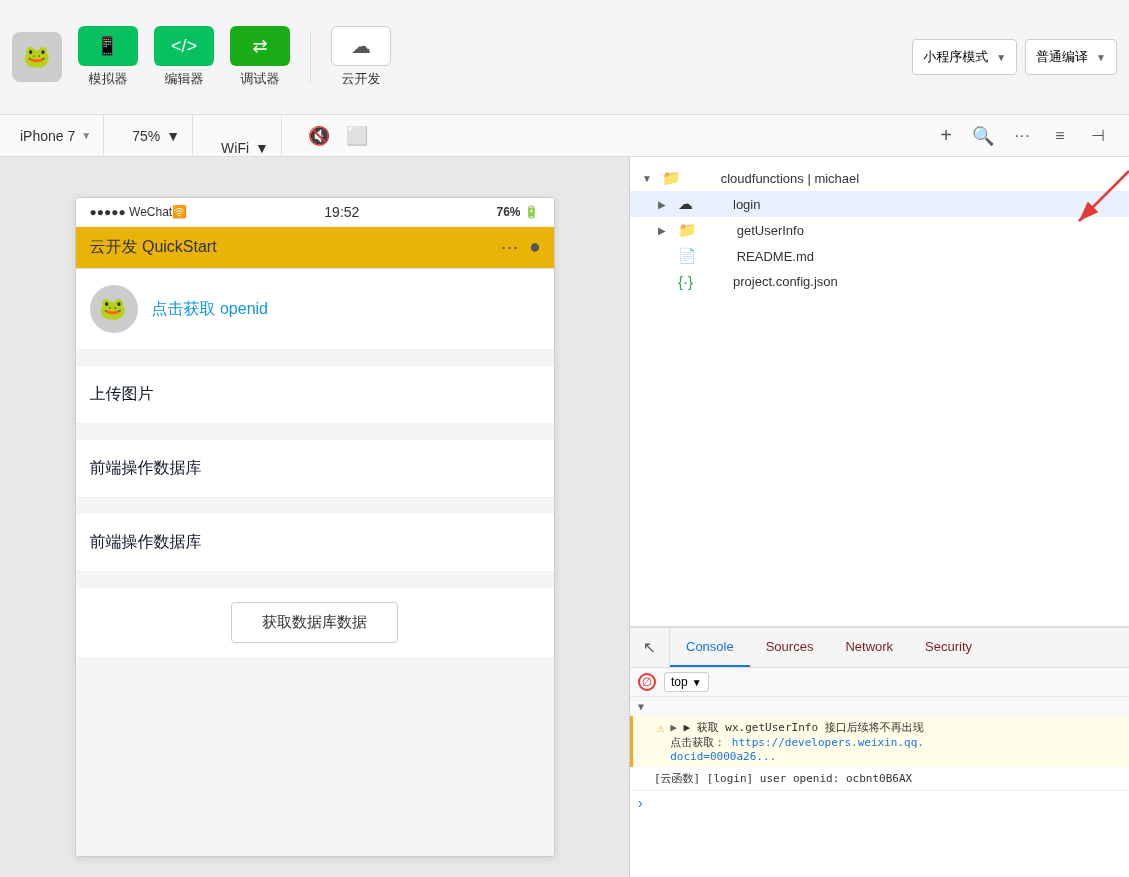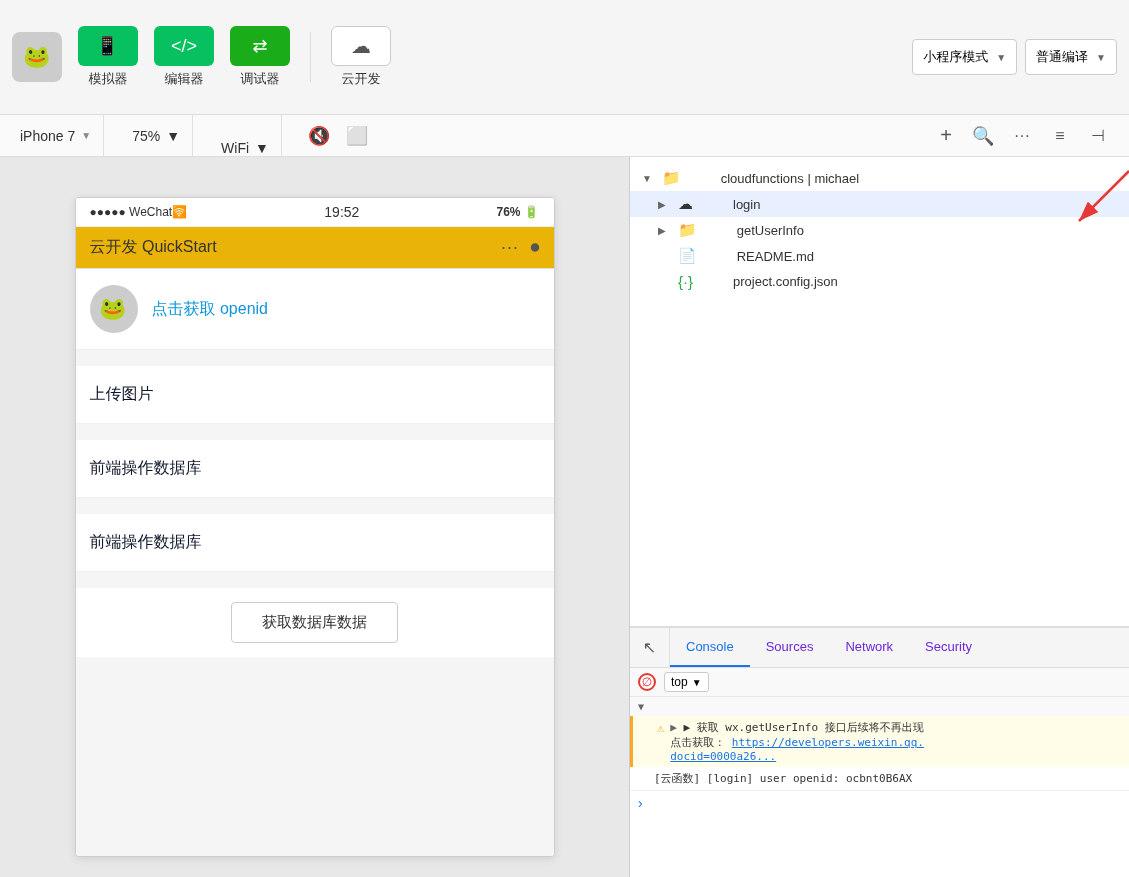--- a/index.html
+++ b/index.html
@@ -315,21 +315,21 @@
       color: #555;
       border-right: 1px solid #e0e0e0;
     }
 
     .devtools-tab {
       padding: 0 16px;
       display: flex;
       align-items: center;
       cursor: pointer;
       font-size: 13px;
-      color: #6d28d9;
+      color: #7f1d1d;
       border-bottom: 2px solid transparent;
     }
     .devtools-tab.active {
       color: #1a73e8;
       border-bottom: 2px solid #1a73e8;
     }
 
     #devtools-console {
       flex: 1;
       overflow-y: auto;
@@ -395,21 +395,21 @@
       padding: 4px 8px 4px 24px;
       background: #fffde7;
       border-left: 3px solid #f9a825;
       font-family: monospace;
       font-size: 11px;
       color: #333;
       gap: 6px;
     }
     .warning-icon { color: #f9a825; font-size: 12px; flex-shrink: 0; margin-top: 1px; }
     .warning-expand { color: #666; cursor: pointer; }
-    .warning-link { color: #1a73e8; text-decoration: underline; cursor: pointer; }
+    .warning-link { color: #1a73e8; cursor: pointer; }
 
     .console-log-line {
       padding: 4px 8px 4px 24px;
       font-family: monospace;
       font-size: 11px;
       color: #333;
     }
 
     .console-cursor {
       padding: 4px 8px;

